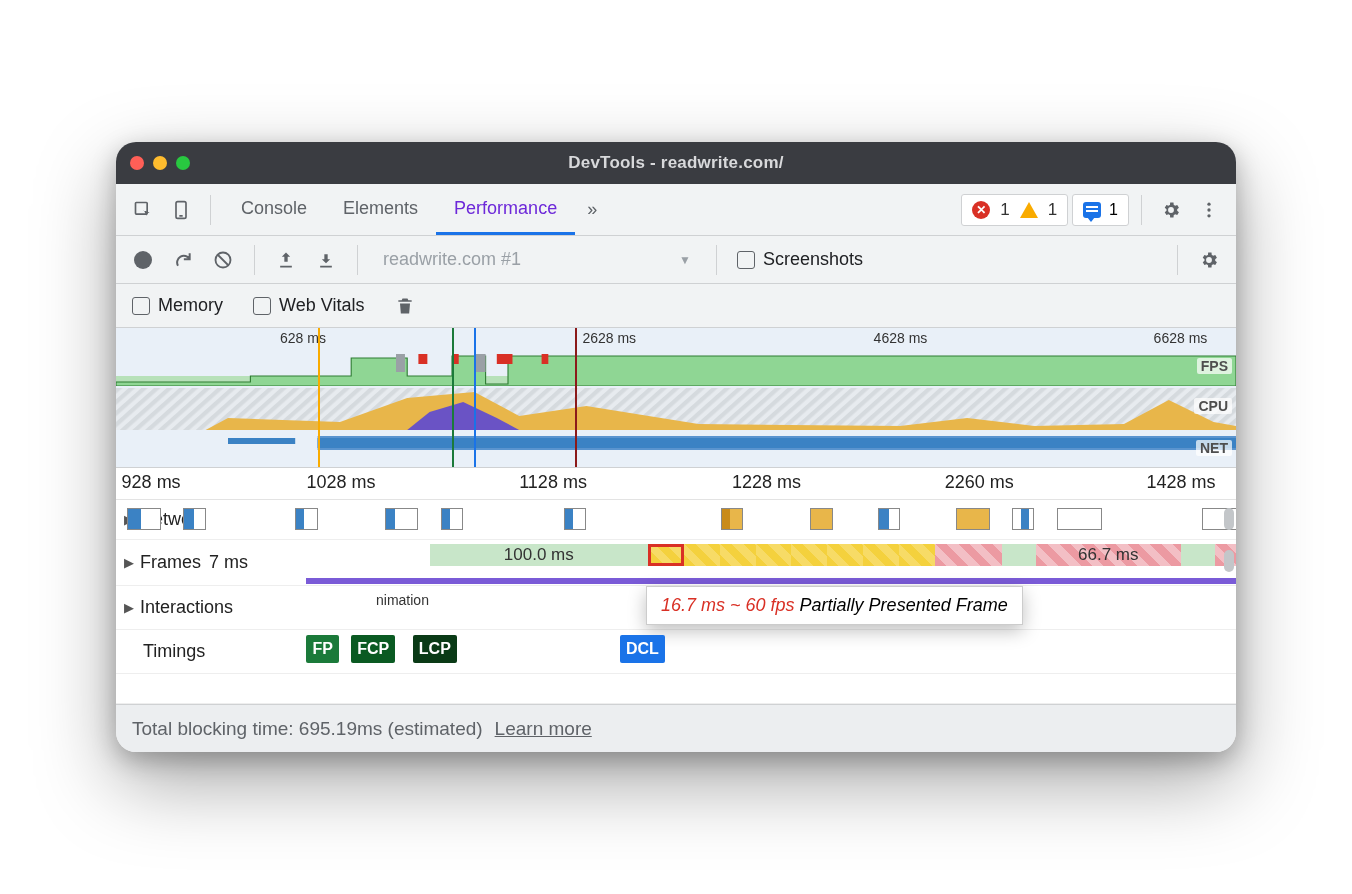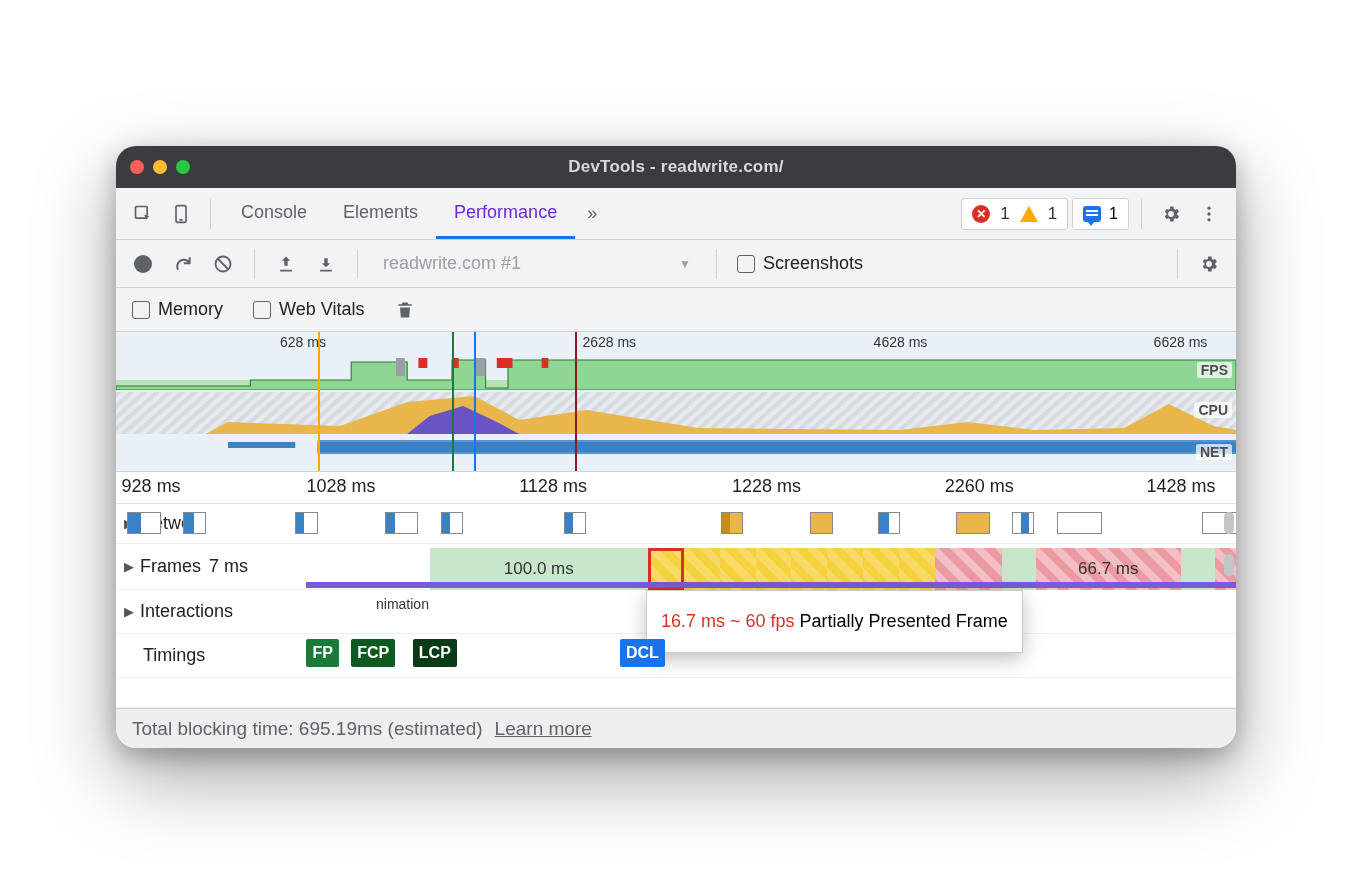--- a/index.html
+++ b/index.html
@@ -111,40 +111,40 @@
   .ruler span { position:absolute; top:4px; }
   .track { display:flex; align-items:center; height:40px; border-bottom:1px solid #eee; position:relative; }
   .track .hdr {
     width:150px; display:flex; align-items:center; gap:6px; padding-left:8px;
     font-size:18px; color:#222;
   }
   .disc { color:#555; font-size:13px; }
   .track .lane { position:absolute; left:0; right:0; top:0; bottom:0; }
   .net-seg { position:absolute; top:8px; height:22px; border:1px solid #888; background:#fff; }
   .net-seg .bar { position:absolute; top:0;bottom:0; background:#3b82c4; }
-  .frames-lane .seg { position:absolute; top:4px; height:42px; display:flex;align-items:center;justify-content:center; font-size:17px; color:#333; }
+  .frames-lane .seg { position:absolute; top:4px; height:22px; display:flex;align-items:center;justify-content:center; font-size:17px; color:#333; }
   .fg-green{background:#c8e6c9;}
   .fg-yellow{background:repeating-linear-gradient(45deg,#f4d13d,#f4d13d 8px,#f7db66 8px,#f7db66 16px);}
   .fg-red{background:repeating-linear-gradient(45deg,#ec9aa2,#ec9aa2 8px,#f3bfc5 8px,#f3bfc5 16px);}
   .fg-outline{border:3px solid #d93025;}
   .purple-span{position:absolute;height:6px;background:#7a5bd7;top:38px;}
   .interactions .anim { position:absolute; top:6px; font-size:14px; color:#333; }
   .timing-badge{position:absolute; top:5px; height:28px; padding:0 6px; color:#fff; font-size:16px; font-weight:600; display:flex;align-items:center; border-radius:2px;}
   .b-fp{background:#1b7a3a;}
   .b-fcp{background:#0a5a22;}
   .b-lcp{background:#0a3a16;}
   .b-dcl{background:#1a73e8;}
   .tooltip {
     position:absolute; top:0; left:530px;
     background:#fff; border:1px solid #ccc; box-shadow:0 6px 18px rgba(0,0,0,.25);
-    padding:20px 14px; font-size:18px; white-space:nowrap;
+    padding:8px 14px; font-size:18px; white-space:nowrap;font-style:italic;
   }
   .tooltip .r{color:#d93025;}
   .footer {
-    height:40px; background:#eceef0; border-top:1px solid #cfd1d3;
+    height:48px; background:#eceef0; border-top:1px solid #cfd1d3;
     display:flex; align-items:center; padding:0 16px; gap:12px;
     font-size:19px; color:#5f6368;
   }
   .footer a{color:#5f6368; text-decoration:underline;}
   .scroll-ind{position:absolute;right:2px;width:10px;height:22px;background:#c3c6c9;border-radius:5px;}
 </style>
 </head>
 <body>
 
 <div class="window">

